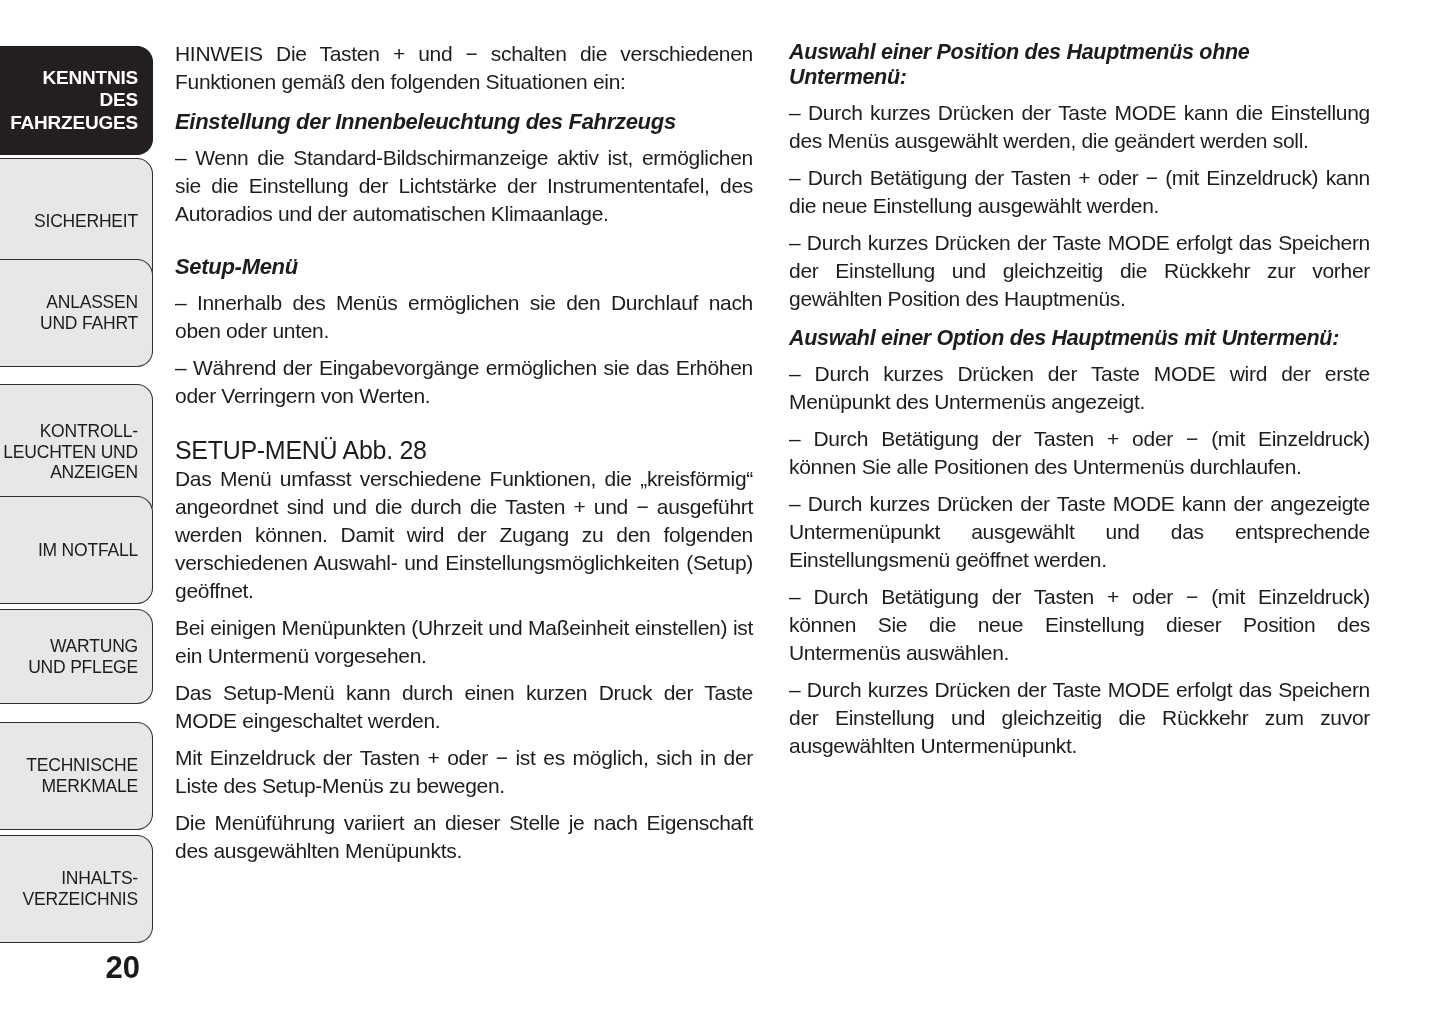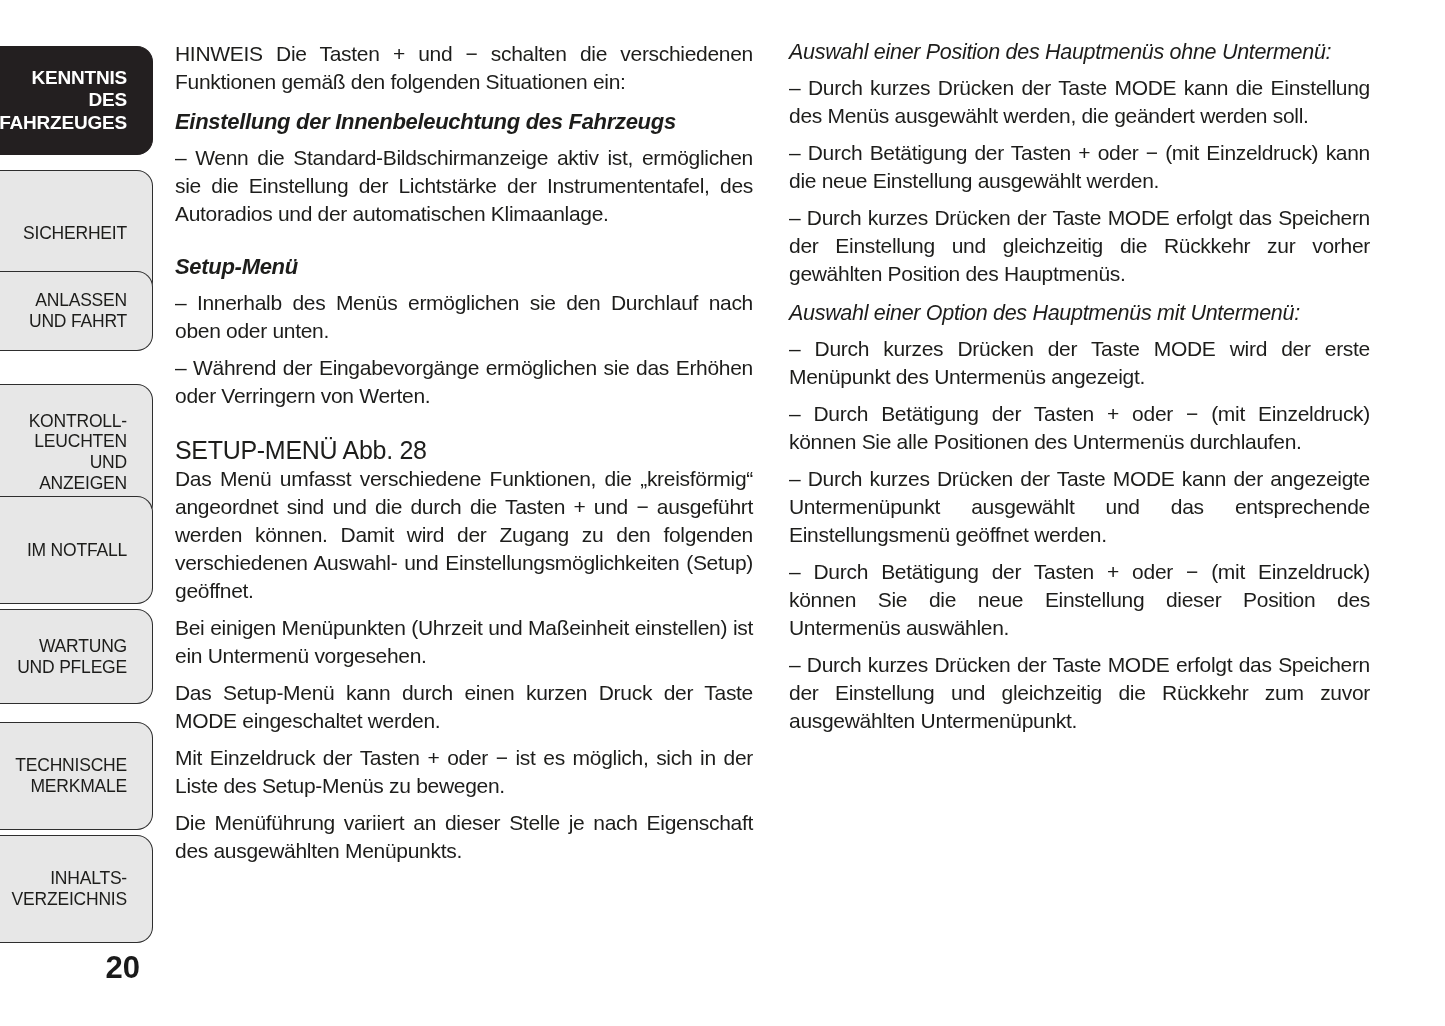--- a/index.html
+++ b/index.html
@@ -14,21 +14,21 @@
 
   
   .sidebar { position: absolute; left: 0; top: 0; width: 160px; height: 1026px; }
   .tab {
     position: absolute; left: 0; width: 153px;
     box-sizing: border-box;
     background: #e7e7e7;
     border: 1.5px solid #2e2e2e; border-left: none;
     border-radius: 0 16px 16px 0;
     display: flex; align-items: center; justify-content: flex-end;
-    padding-right: 25px;
+    padding-right: 14px;
   }
   .tab-label {
     white-space: pre-line;
     text-align: right;
     font-size: 17.5px;
     line-height: 1.18;
     letter-spacing: -0.2px;
   }
   .tab--active { background: #231f20; border-color: #231f20; color: #ffffff; }
   .tab--active .tab-label { font-weight: bold; font-size: 19px; }
@@ -63,39 +63,39 @@
   .h-caps {          
     margin: 26px 0 0 0;
     font-size: 25px;
     font-weight: normal;
     letter-spacing: -0.3px;
   }
   .h-i {             
     margin: 13px 0 9px 0;
     font-size: 21.5px;
     font-style: italic;
-    font-weight: normal;
+    font-weight: bold;
     letter-spacing: -0.3px;
   }
   .h-i--first { margin-top: 0; }
 </style>
 </head>
 <body>
 
 <div class="page-root">
 
   <nav class="sidebar">
     <div class="tab tab--active" style="top:46px;height:109px">
       <span class="tab-label">KENNTNIS DES
 FAHRZEUGES</span>
     </div>
-    <div class="tab" style="top:170px;height:127px">
+    <div class="tab" style="top:158px;height:127px">
       <span class="tab-label">SICHERHEIT</span>
     </div>
-    <div class="tab" style="top:271px;height:80px">
+    <div class="tab" style="top:259px;height:108px">
       <span class="tab-label">ANLASSEN
 UND FAHRT</span>
     </div>
     <div class="tab" style="top:384px;height:136px">
       <span class="tab-label">KONTROLL-
 LEUCHTEN UND
 ANZEIGEN</span>
     </div>
     <div class="tab" style="top:496px;height:108px">
       <span class="tab-label">IM NOTFALL</span>

